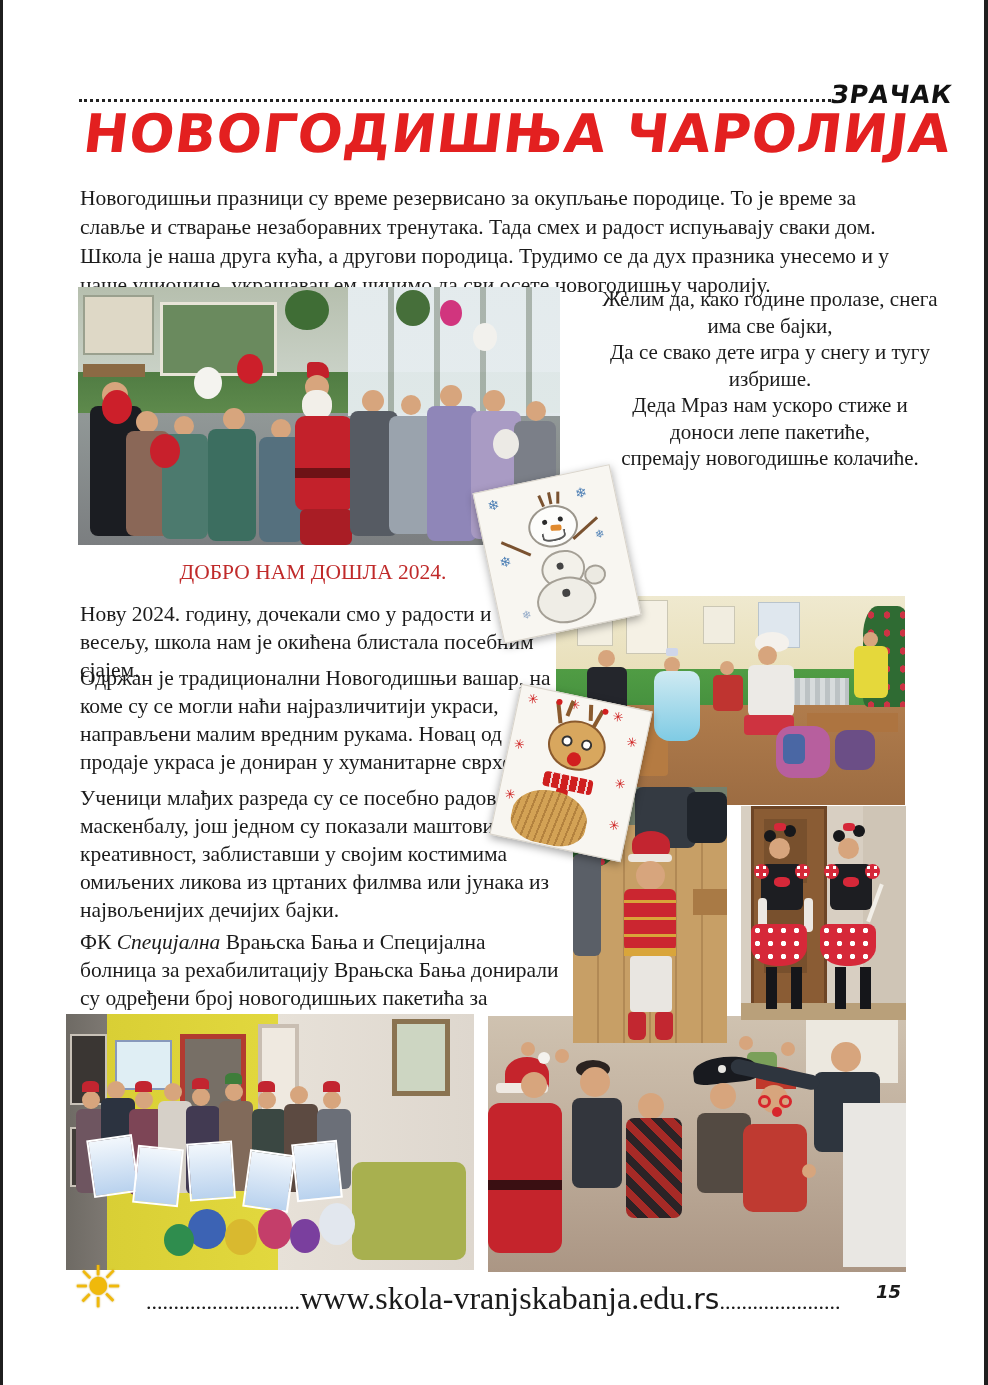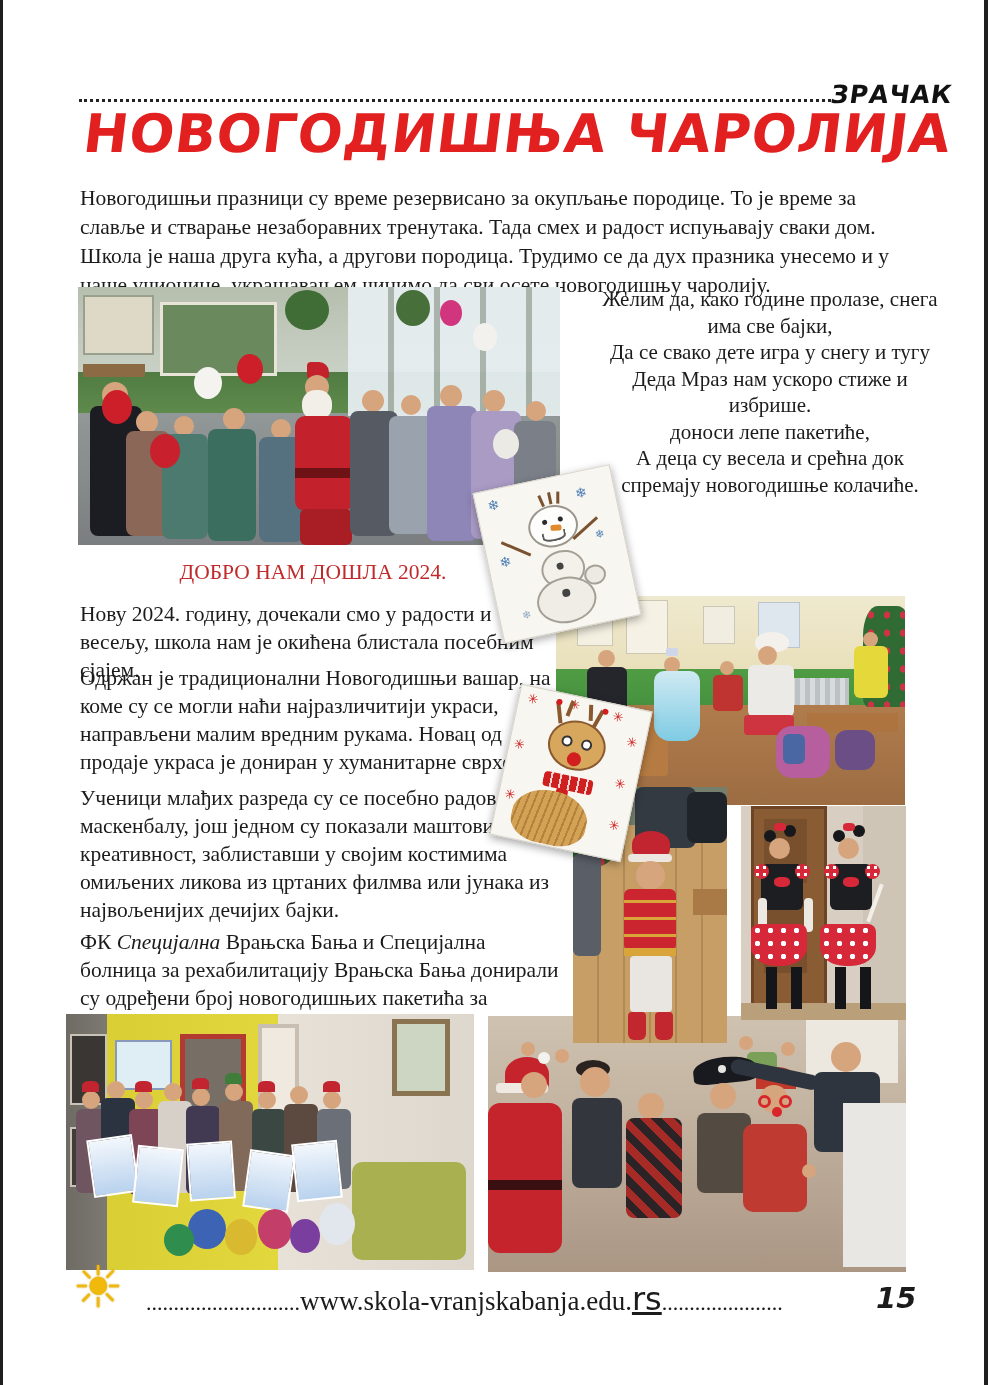--- a/index.html
+++ b/index.html
@@ -33,23 +33,23 @@
   .ph{position:absolute;overflow:hidden;background:#c9c9c9;}
   .head{position:absolute;background:#d7a57d;border-radius:50%;}
   .paper{position:absolute;background:#f8f6f1;border:1px solid #d8d3ca;
          box-shadow:0 3px 8px rgba(0,0,0,.35);overflow:hidden;z-index:6;}
   .snow{position:absolute;color:#4d7fb5;font-size:14px;line-height:14px;}
   .rstar{position:absolute;color:#cf1f1f;font-size:13px;line-height:13px;}
   
   .sun{left:72px;top:1258px;font-size:58px;line-height:58px;color:var(--footer-sun,#f0b90b);
        font-family:"DejaVu Sans",sans-serif;text-shadow:0 0 2px #c89a10;}
   .fline{left:146px;top:1280px;width:724px;font-size:22px;white-space:nowrap;}
-  .furl{font-size:27px;margin-top:20px;} .ftld{font-family:"DejaVu Sans",sans-serif;font-size:32px;text-decoration:underline;}
+  .furl{font-size:32px;margin-top:20px;} .ftld{font-family:"DejaVu Sans",sans-serif;font-size:28px;}
   .pagenum{left:876px;top:1281px;font-family:"DejaVu Sans",sans-serif;font-weight:bold;
-           font-style:italic;font-size:29px;}
+           font-style:italic;font-size:18px;}
 </style>
 </head>
 <body>
 
 <div id="page">
 
   <div class="abs bL"></div>
   <div class="abs bR"></div>
 
   <div class="abs hdots"></div>
@@ -97,24 +97,23 @@
     <div class="abs rd" style="left:24%;top:31%;width:28px;height:32px;background:#f4f3ef;"></div>
     <div class="abs rd" style="left:82%;top:14%;width:24px;height:28px;background:#f2f1ed;"></div>
     <div class="abs rd" style="left:86%;top:55%;width:26px;height:30px;background:#eceae5;"></div>
     <div class="abs rd" style="left:75%;top:5%;width:22px;height:26px;background:#d1357e;"></div>
   </div>
 
   <div class="abs poemwrap">
     <div class="poemline">Желим да, како године пролазе, снега</div>
     <div class="poemline">има све бајки,</div>
     <div class="poemline">Да се свако дете игра у снегу и тугу</div>
+    <div class="poemline">избрише.</div>
     <div class="poemline">Деда Мраз нам ускоро стиже и</div>
-    <div class="poemline">избрише.</div>
     <div class="poemline">доноси лепе пакетиће,</div>
-    <div class="poemline">А деца су весела и срећна док</div>
     <div class="poemline">спремају новогодишње колачиће.</div>
   </div>
 
   <div class="abs caption">ДОБРО НАМ ДОШЛА 2024.</div>
   <div class="abs para p1">Нову 2024. годину, дочекали смо у радости и весељу, школа нам је окићена блистала посебним сјајем.</div>
   <div class="abs para p2">Одржан је традиционални Новогодишњи вашар, на коме су се могли наћи најразличитији украси, направљени малим вредним рукама. Новац од продаје украса је дониран у хуманитарне сврхе.</div>
   <div class="abs para p3">Ученици млађих разреда су се посебно радовали маскенбалу, још једном су показали маштовитост и креативност, заблиставши у својим костимима омиљених ликова из цртаних филмва или јунака из највољенијих дечијих бајки.</div>
   <div class="abs para p4"><span>ФК </span><span class="ital">Специјална</span><span> Врањска Бања и Специјална болница за рехабилитацију Врањска Бања донирали су одређени број новогодишњих пакетића за ученике наше школе.</span></div>
 
   <div class="ph" style="left:556px;top:596px;width:349px;height:209px;background:linear-gradient(180deg,#efe9cf 0%,#e9e0bb 35%,#509c44 35%,#47923f 52%,#b07c4c 52%,#9c6c42 100%);">

